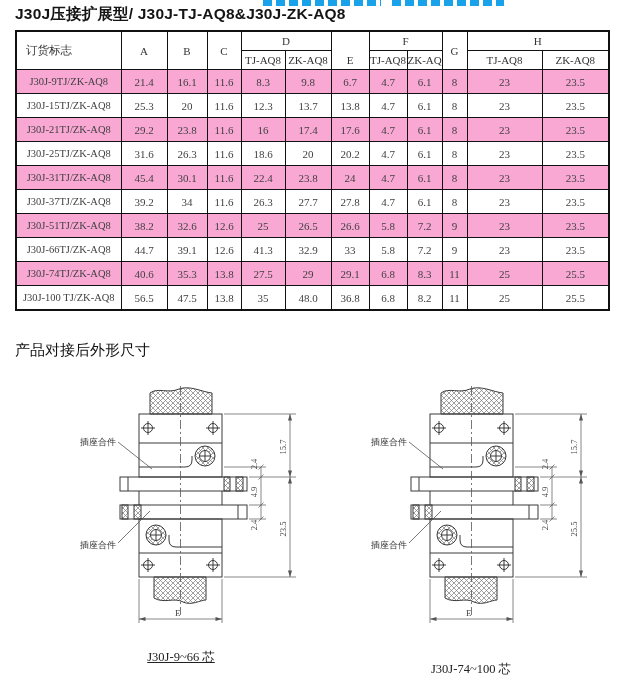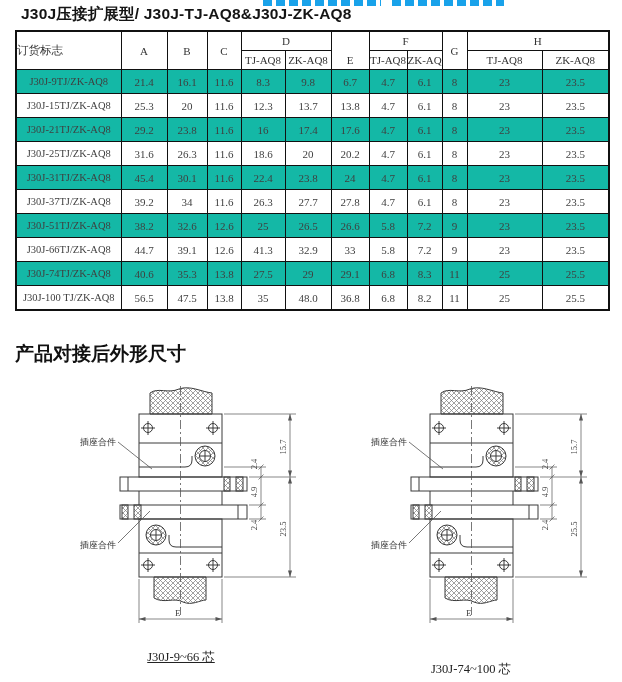--- a/index.html
+++ b/index.html
@@ -3,36 +3,36 @@
 <meta charset="utf-8">
 <style>
   html,body{margin:0;padding:0;background:#fff;}
   .page{position:relative;width:622px;height:682px;background:#fff;overflow:hidden;
         font-family:"Liberation Sans",sans-serif;}
   
   .banner{position:absolute;top:0;height:6px;
           background:repeating-linear-gradient(90deg,#19a2ea 0 9px,#ffffff 9px 13px);}
   .b1{left:263px;width:118px;}
   .b2{left:392px;width:112px;}
-  .title{position:absolute;left:21px;top:4px;margin:0;font-size:15.5px;font-weight:bold;
+  .title{position:absolute;left:15px;top:4px;margin:0;font-size:15.5px;font-weight:bold;
          color:#141414;letter-spacing:.2px;}
   
   table.spec{position:absolute;left:15px;top:30px;width:593px;border-collapse:collapse;
              table-layout:fixed;font-family:"Liberation Serif",serif;color:#3f3f3f;
              border:2px solid #111;}
   .spec th,.spec td{border:1px solid #111;text-align:center;font-weight:normal;padding:0;
                     overflow:hidden;white-space:nowrap;}
   .spec th{font-size:11px;height:18px;background:#fff;color:#333;}
   .spec td{font-size:11px;height:23px;}
   .spec td.model{font-size:10.5px;}
-  .spec tr.gray td{background:#14b8a6;}
-  .spec th.order{text-align:left;font-size:11.5px;}
+  .spec tr.gray td{background:#f9a8d4;}
+  .spec th.order{text-align:left;padding-left:9px;font-size:11.5px;}
   .spec th.hE{vertical-align:bottom;padding-bottom:3px;}
   
-  .section-title{position:absolute;left:15px;top:341px;font-size:19px;font-weight:bold;color:#111;}
+  .section-title{position:absolute;left:15px;top:341px;font-size:15px;font-weight:normal;color:#111;}
   .fig{position:absolute;top:383px;width:240px;height:262px;}
   .fig1{left:78px;}
   .fig2{left:369px;}
   .cap{position:absolute;top:649px;width:170px;text-align:center;font-size:12.5px;
        font-family:"Liberation Serif",serif;color:#222;}
   .cap1{left:96px;text-decoration:underline;}
   .cap2{left:386px;margin-top:12px;}
   svg text{font-family:"Liberation Serif",serif;fill:#444;}
   svg text.cjk{font-family:"Liberation Sans",sans-serif;fill:#333;}
 </style>

